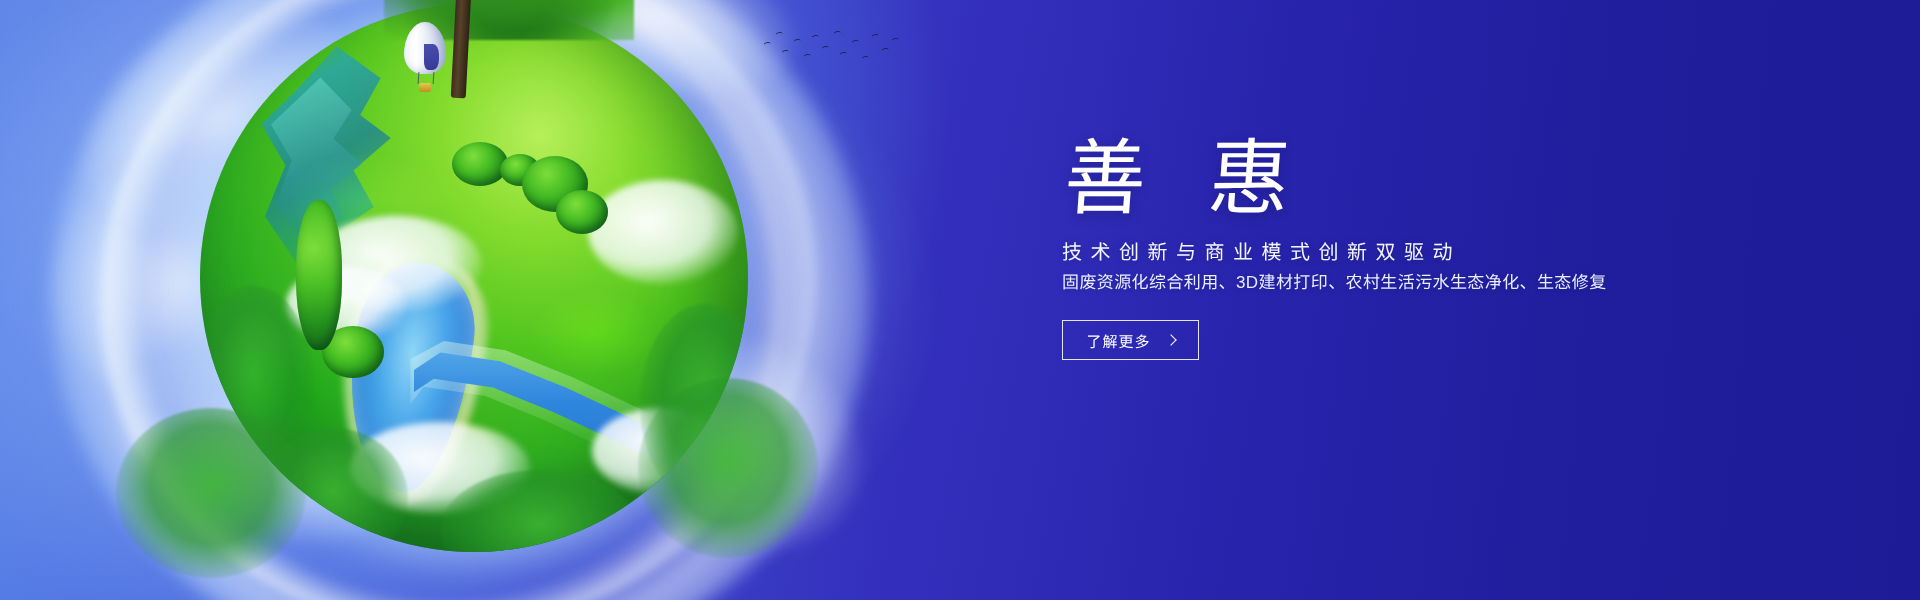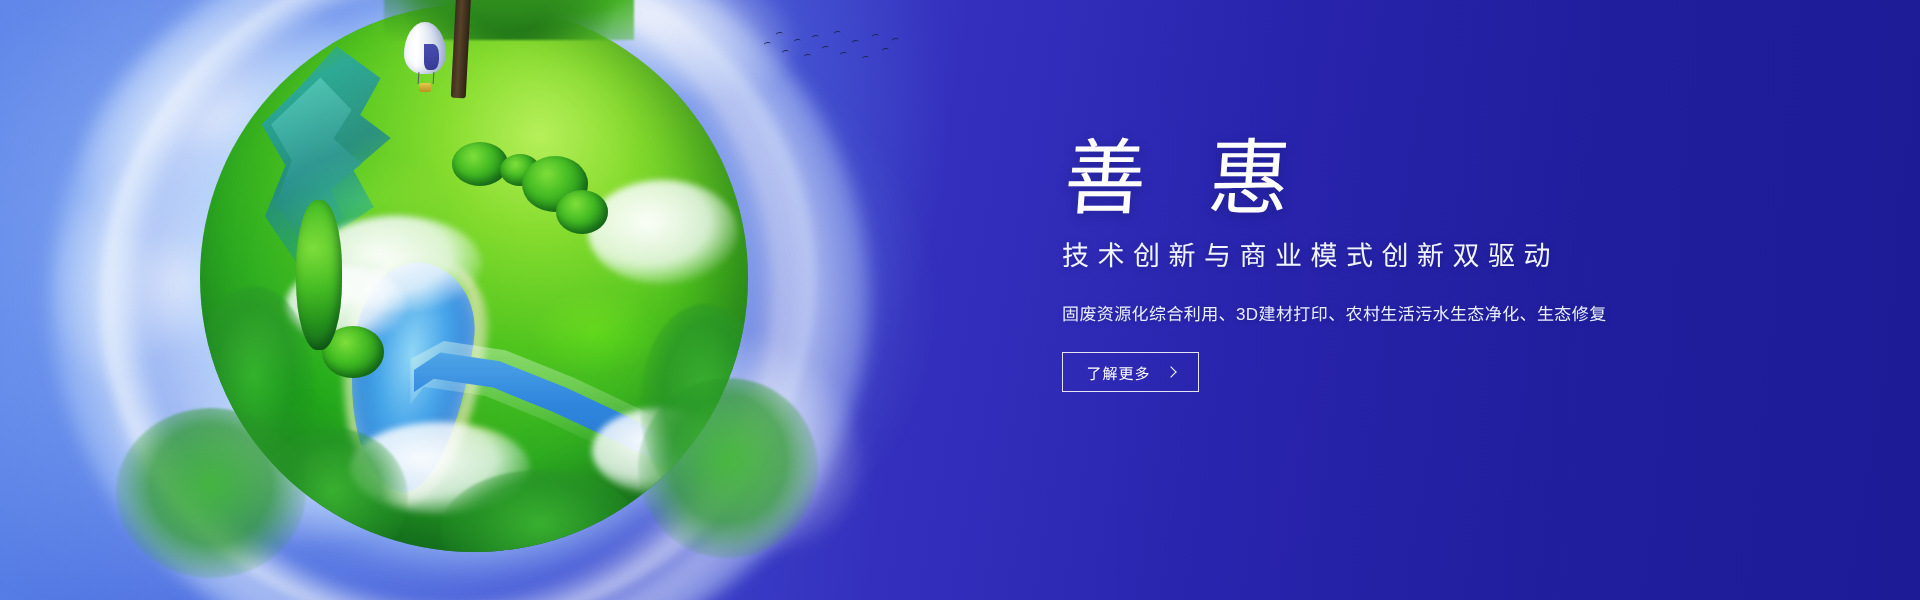--- a/index.html
+++ b/index.html
@@ -203,26 +203,26 @@
     font-family:"Liberation Serif","DejaVu Serif",serif;
     font-size:40px;line-height:1;font-weight:400;
     letter-spacing:5px;
     padding-bottom:7px;
   }
   .h-gap{width:60px;}
 
   .subtitle{
     margin-top:22px;
     color:#f2f5ff;
-    font-size:27px;letter-spacing:8.5px;line-height:1.2;
+    font-size:20px;letter-spacing:8.5px;line-height:1.2;
     white-space:nowrap;
     text-shadow:0 1px 6px rgba(10,20,90,.35);
   }
   .desc{
-    margin-top:32px;
+    margin-top:8px;
     color:#e9eeff;
     font-size:17px;letter-spacing:.4px;line-height:1.3;
     white-space:nowrap;
     text-shadow:0 1px 5px rgba(10,20,90,.32);
   }
   .cta{
     margin-top:26px;
     display:inline-flex;align-items:center;justify-content:center;gap:16px;
     width:137px;height:40px;
     border:1px solid rgba(255,255,255,.88);

